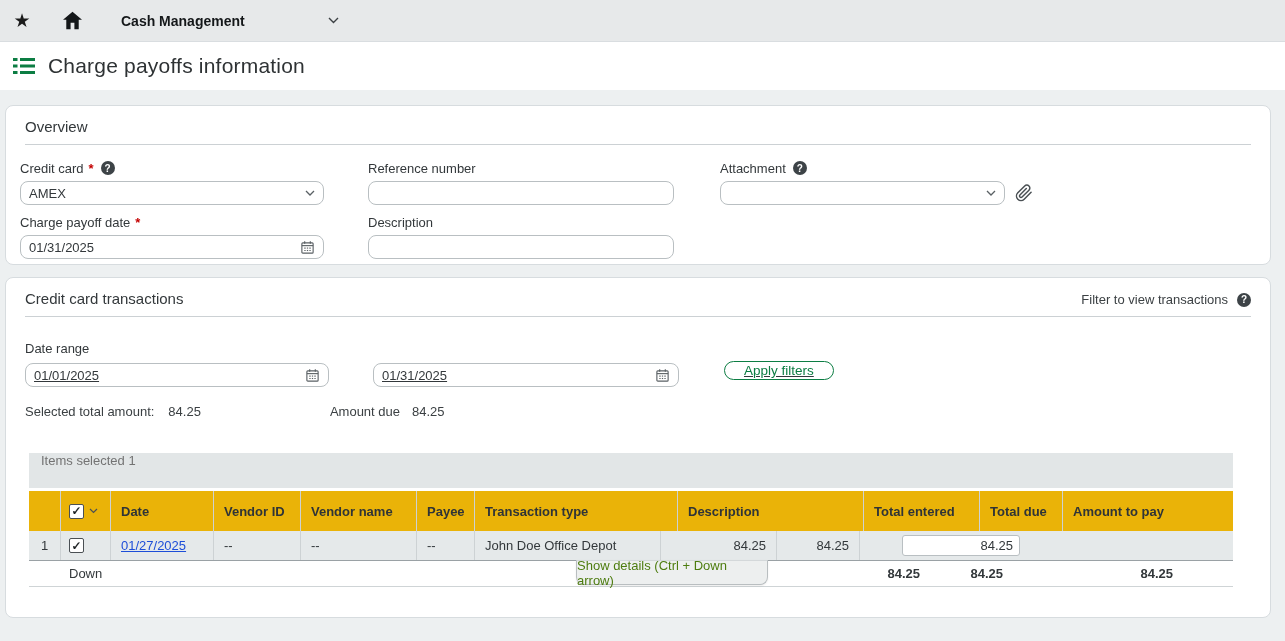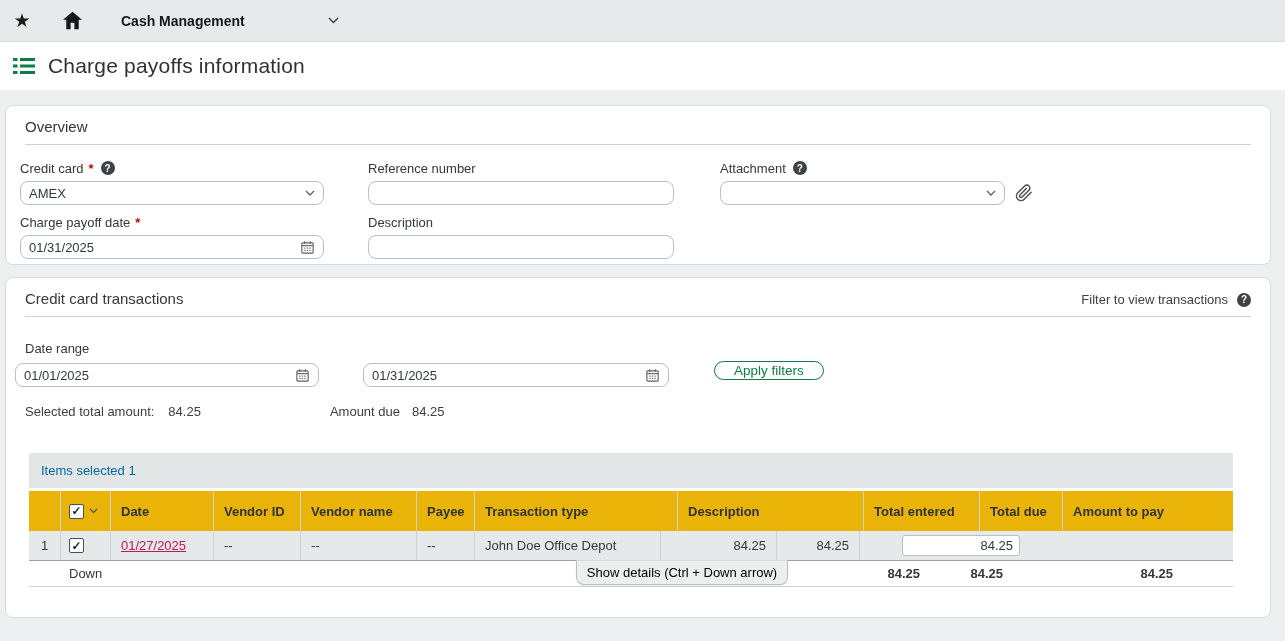--- a/index.html
+++ b/index.html
@@ -57,31 +57,31 @@
   }
   .ctl .val { flex:1 1 auto; white-space:nowrap; overflow:hidden; }
   .ctl .icn { flex:0 0 auto; display:flex; align-items:center; }
   .ctl input {
     border:none; outline:none; flex:1 1 auto; font-family:inherit; font-size:13px;
     color:#33383b; background:transparent; min-width:0;
   }
   .attach-wrap { display:flex; align-items:center; gap:10px; }
   
   .daterange-lab { margin:24px 0 7px 19px; font-size:13px; }
-  .filtersrow { display:flex; margin-left:9px; align-items:flex-start; }
+  .filtersrow { display:flex; margin-left:19px; align-items:flex-start;text-decoration:underline; }
   .btn-pill {
     height:19px; border:1.5px solid #0c7d43; border-radius:14px; background:#fff;
     color:#0c7d43; font-size:13.5px; font-family:inherit; padding:0 19px; cursor:pointer;
   }
   .totalsrow { display:flex; margin:17px 0 0 19px; font-size:13px; color:#3b4043; }
   
   .tablewrap { position:relative; margin:34px 0 0 23px; width:1204px; }
   .itemsbar {
-    height:35px; background:#e2e6e7; display:flex; align-items:center;
-    padding-left:12px; font-size:13px; color:#0369a1; margin-bottom:3px;
+    height:35px; background:#e2e6e7; display:flex; 
+    padding-left:12px; font-size:13px; color:#737373; margin-bottom:3px;
   }
   .trow { display:flex; align-items:stretch; }
   .thead { background:#eab308; height:40px;font-weight:bold; }
   .tdata { background:#e5e9ea; height:29px; }
   .ttotal { background:#fff; height:27px; border-top:1px solid #9aa1a5; border-bottom:1px solid #cfd4d6; }
   .c { display:flex; align-items:center; padding:0 10px; overflow:hidden; white-space:nowrap; }
   .thead .c, .tdata .c { border-right:1px solid #cdd2d4; }
   .thead .c:last-child, .tdata .c:last-child { border-right:none; }
   .thead .c { font-size:13px; color:#2f3437; }
   .c-num { width:32px; justify-content:center; padding:0 2px; }
@@ -94,34 +94,34 @@
   .c-desc { width:186px; }
   .c-tent { width:116px; }
   .c-tdue { width:83px; }
   .c-pay { width:170px; }
   .rnum { justify-content:flex-end; }
   .checkbox {
     width:15px; height:15px; background:#fff; border:1.5px solid #4a5054; border-radius:2px;
     display:inline-flex; align-items:center; justify-content:center; cursor:pointer; flex:0 0 auto;
   }
   .checkbox.checked::after { content:"\2713"; font-size:12px; font-weight:bold; color:#1e2224; line-height:1; }
-  .datelink { color:#be185d; text-decoration:underline; cursor:pointer; }
+  .datelink { color:#1d4ed8; text-decoration:underline; cursor:pointer; }
   .payinput {
     width:118px; height:21px; border:1px solid #b9bfc2; border-radius:3px; background:#fff;
     text-align:right; padding:0 6px; font-family:inherit; font-size:13px; color:#33383b;
     margin-left:auto;
   }
   .ttotal .c { font-size:13px; }
   .ttotal .bold { font-weight:bold; justify-content:flex-end; }
   .ttotal .tlabel { padding-left:8px; }
   .showdetails {
-    position:absolute; left:547px; top:107px; width:212px; height:25px; z-index:5;
+    position:absolute; left:547px; top:107px; width:192px; height:25px; z-index:5;
     background:#edefef; border:1px solid #b9bec0; border-top:1px solid #d4d8da;
     border-radius:0 0 8px 8px; display:flex; align-items:center; justify-content:center;
-    color:#000000; font-size:13px; cursor:pointer; box-shadow:0 1px 2px rgba(0,0,0,.08);
+    color:#4d7c0f; font-size:13px; cursor:pointer; box-shadow:0 1px 2px rgba(0,0,0,.08);
   }
   svg { display:block; }
 </style>
 </head>
 <body>
 
 <div class="topbar">
   <span class="star">★</span>
   <span class="home">
     <svg width="21" height="19" viewBox="0 0 24 22">

